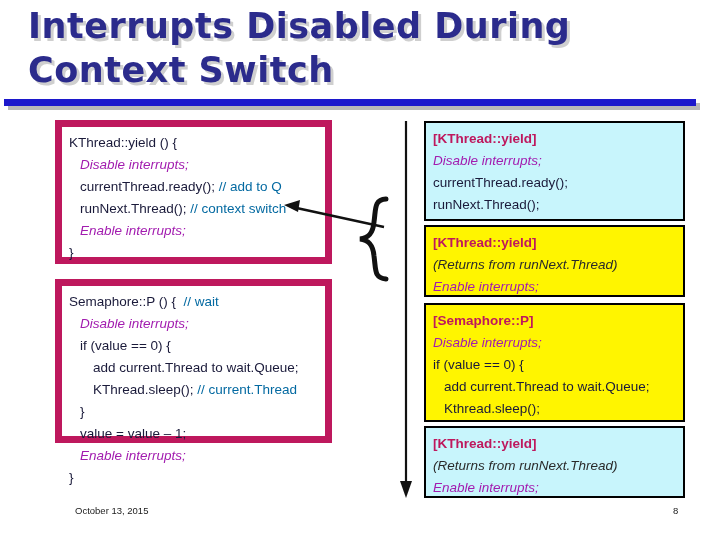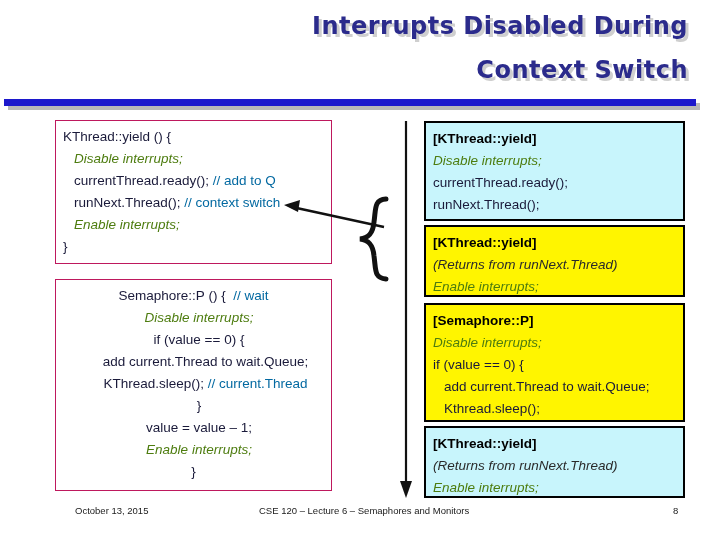--- a/index.html
+++ b/index.html
@@ -19,69 +19,68 @@
   
   #title-block {
     position: absolute;
     left: 28px;
     top: 4px;
     width: 660px;
     height: 92px;
   }
   #title-text {
     font-family: "DejaVu Sans", sans-serif;
-    font-size: 24px;
+    font-size: 35px;
     font-weight: bold;
     line-height: 44px;
     color: #2B2B8C;
     letter-spacing: 0.5px;
     text-shadow: 3px 3px 0 #cfcfcf;
     white-space: pre-line;
-    text-align: right;
   }
 
   
   #title-rule {
     position: absolute;
     left: 4px;
     top: 99px;
     width: 692px;
     height: 7px;
     background: #1C18CC;
     box-shadow: 4px 4px 0 #b8b8b8;
   }
 
   
   .code-box {
     position: absolute;
-    border: 1px solid #be185d;
+    border: 7px solid #be185d;
     background: #ffffff;
     box-sizing: border-box;
     font-size: 13.5px;
     line-height: 22px;
     color: #1a1a3a;
     padding: 5px 7px 5px 7px;
     white-space: pre;
   }
   .code-box.cyan  { background: #C8F5FC; border: 2px solid #000000; }
   .code-box.yellow{ background: #FFF500; border: 2px solid #000000; }
 
   .ln { display: block; }
   .ind1 { padding-left: 11px; }
   .ind2 { padding-left: 24px; }
 
-  .kw-hdr   { font-weight: bold; color: #000000; }
+  .kw-hdr   { font-weight: bold; color: #be185d; }
   .code     { color: #1a1a3a; }
-  .irq      { color: #4d7c0f; font-style: italic; }
+  .irq      { color: #a21caf; font-style: italic; }
   .cmt      { color: #0369a1; }
   .note     { color: #2a2a2a; font-style: italic; text-align: right; }
 
   
   #box-kthread-yield { left: 55px;  top: 120px; width: 277px; height: 144px; }
-  #box-semaphore-p   { left: 55px;  top: 279px; width: 277px; height: 212px; text-align: center; }
+  #box-semaphore-p   { left: 55px;  top: 279px; width: 277px; height: 164px; }
 
   
   #box-r1 { left: 424px; top: 121px; width: 261px; height: 100px; }
   #box-r2 { left: 424px; top: 225px; width: 261px; height: 72px;  }
   #box-r3 { left: 424px; top: 303px; width: 261px; height: 119px; }
   #box-r4 { left: 424px; top: 426px; width: 261px; height: 72px;  }
 
   
   #brace {
     position: absolute;
@@ -151,17 +150,16 @@
     <polygon points="6,11 22,6 20,18" fill="#111111"></polygon>
   </svg>
 
   <svg id="down-arrow" viewBox="0 0 20 384">
     <line x1="10" y1="3" x2="10" y2="368" stroke="#111111" stroke-width="2.2"></line>
     <polygon points="10,380 4,363 16,363" fill="#111111"></polygon>
   </svg>
 
   <div id="footer">
     <span id="footer-date">October 13, 2015</span>
-    <span id="footer-center">CSE 120 – Lecture 6 – Semaphores and Monitors</span>
     <span id="footer-page">8</span>
   </div>
 
 </div>
 
 </body></html>

